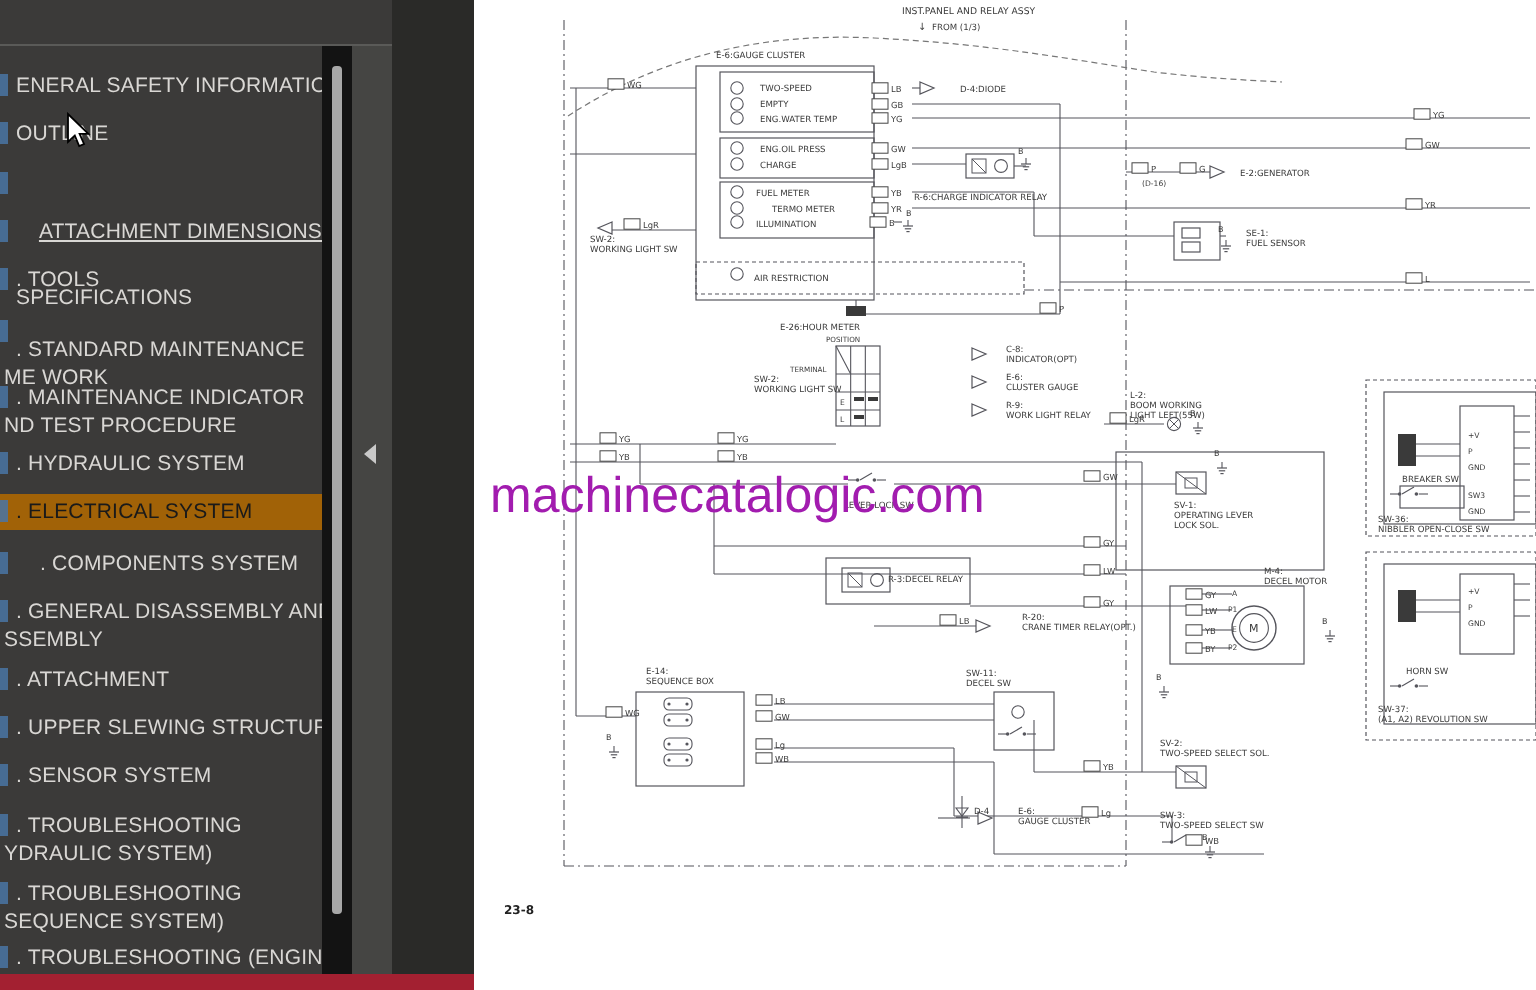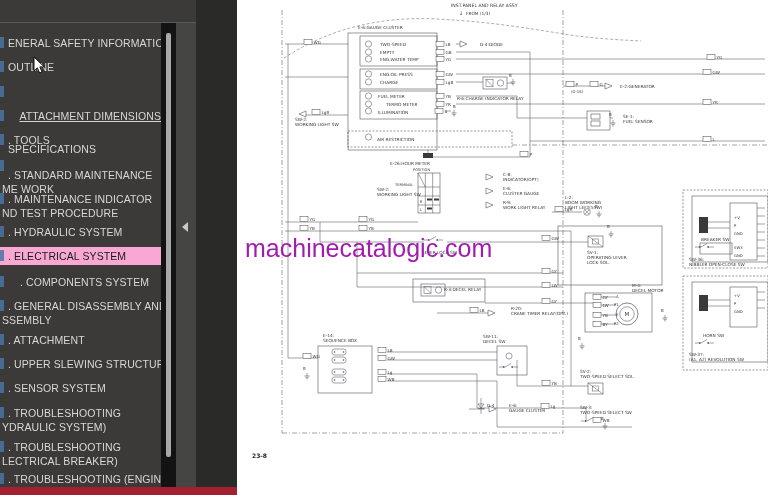--- a/index.html
+++ b/index.html
@@ -4,21 +4,21 @@
 <style>
   html,body{margin:0;padding:0}
   body{width:768px;height:495px;position:relative;overflow:hidden;background:#fff;
        font-family:"Liberation Sans", sans-serif;}
   
   .sidebar{position:absolute;left:0;top:0;width:161px;height:495px;background:#3b3a39;overflow:hidden;z-index:2}
   .topstrip{position:absolute;left:0;top:0;width:196px;height:22px;background:#3b3a39;border-bottom:1px solid #5a5a58;z-index:4}
   .it{position:absolute;left:0;width:161px;box-sizing:border-box;padding:2px 0 2px 8px;
       color:#d9d7d4;font-size:10.5px;line-height:14px;white-space:nowrap;letter-spacing:.1px}
   .it .l2{display:block;margin-left:-6px}
-  .it.active{background:#f9a8d4;color:#1a1a1a}
+  .it.active{background:#a16207;color:#1a1a1a}
   .it.und .l1{text-decoration:underline}
   .stub{position:absolute;left:0;width:4px;height:11px;background:#4a76a4;opacity:.85}
   
   .sb-track{position:absolute;left:161px;top:22px;width:15px;height:473px;background:#131313;z-index:2}
   .sb-thumb{position:absolute;left:166px;top:33px;width:5px;height:424px;background:#a8a8a8;border-radius:2px;z-index:3}
   .collapse{position:absolute;left:176px;top:22px;width:20px;height:473px;background:#454543;z-index:2}
   .collapse .arr{position:absolute;left:6px;top:200px;width:0;height:0;
       border-top:5px solid transparent;border-bottom:5px solid transparent;border-right:6px solid #c9c9c9}
   .docbg{position:absolute;left:196px;top:0;width:41px;height:495px;background:#2a2a28;z-index:1}
   
@@ -61,21 +61,21 @@
     <div class="it" style="top: 297px;"><span class="l1">. GENERAL DISASSEMBLY AND</span><span class="l2">SSEMBLY</span></div>
     <div class="stub" style="top: 300px;"></div>
     <div class="it" style="top: 331px;"><span class="l1">. ATTACHMENT</span></div>
     <div class="stub" style="top: 334px;"></div>
     <div class="it" style="top: 355px;"><span class="l1">. UPPER SLEWING STRUCTURE</span></div>
     <div class="stub" style="top: 358px;"></div>
     <div class="it" style="top: 379px;"><span class="l1">. SENSOR SYSTEM</span></div>
     <div class="stub" style="top: 382px;"></div>
     <div class="it" style="top: 404px;"><span class="l1">. TROUBLESHOOTING</span><span class="l2">YDRAULIC SYSTEM)</span></div>
     <div class="stub" style="top: 407px;"></div>
-    <div class="it" style="top: 438px;"><span class="l1">. TROUBLESHOOTING</span><span class="l2">LECTRICAL BREAKER)</span></div>
+    <div class="it" style="top: 438px;"><span class="l1">. TROUBLESHOOTING</span><span class="l2">SEQUENCE SYSTEM)</span></div>
     <div class="stub" style="top: 441px;"></div>
     <div class="it" style="top: 470px;"><span class="l1">. TROUBLESHOOTING (ENGINE)</span></div>
     <div class="stub" style="top: 473px;"></div>
   </nav>
 
 <div class="sb-track"></div>
 <div class="sb-thumb"></div>
 
 <div class="collapse">
   <span class="arr"></span>

